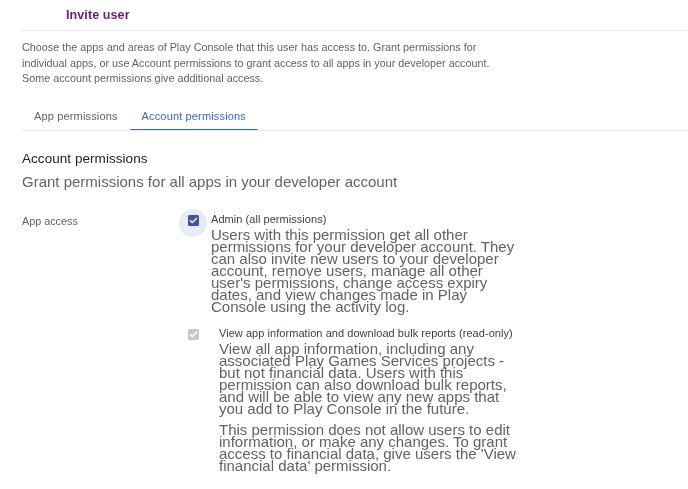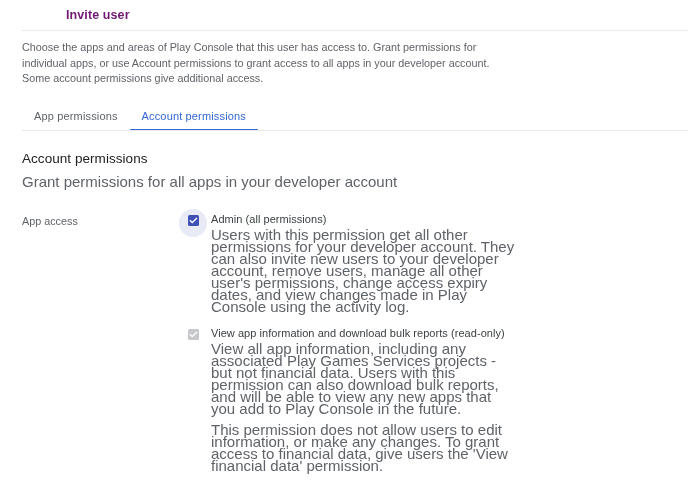--- a/index.html
+++ b/index.html
@@ -137,20 +137,21 @@
     flex: 1 1 auto;
     padding-left: 0;
   }
 
   .perm-row {
     display: flex;
     align-items: flex-start;
   }
   .perm-row + .perm-row {
     margin-top: 13px;
+    gap: 8px;
   }
 
   
   .cb-wrap {
     flex: 0 0 24px;
     width: 24px;
     height: 20px;
     position: relative;
     margin-right: 4px;
     display: flex;

